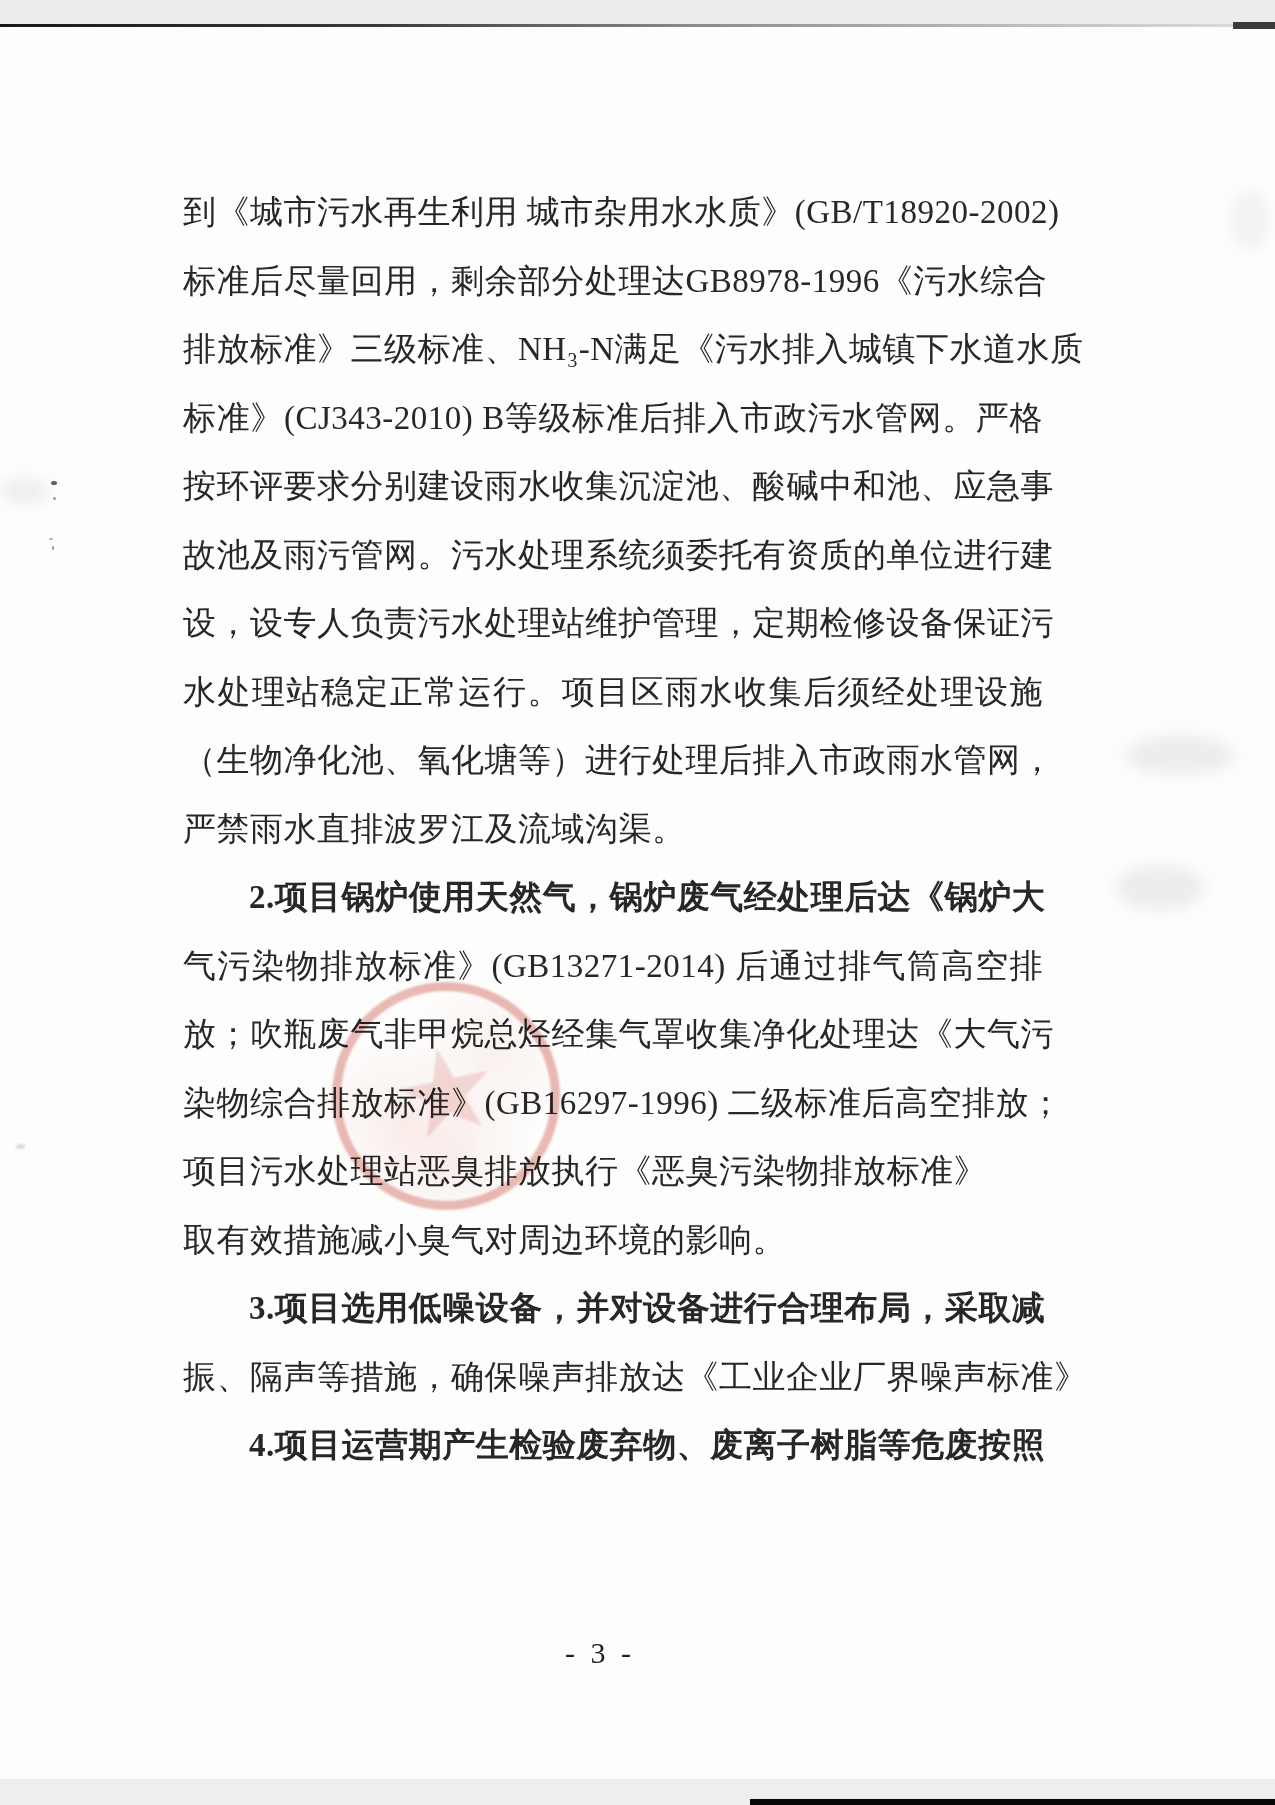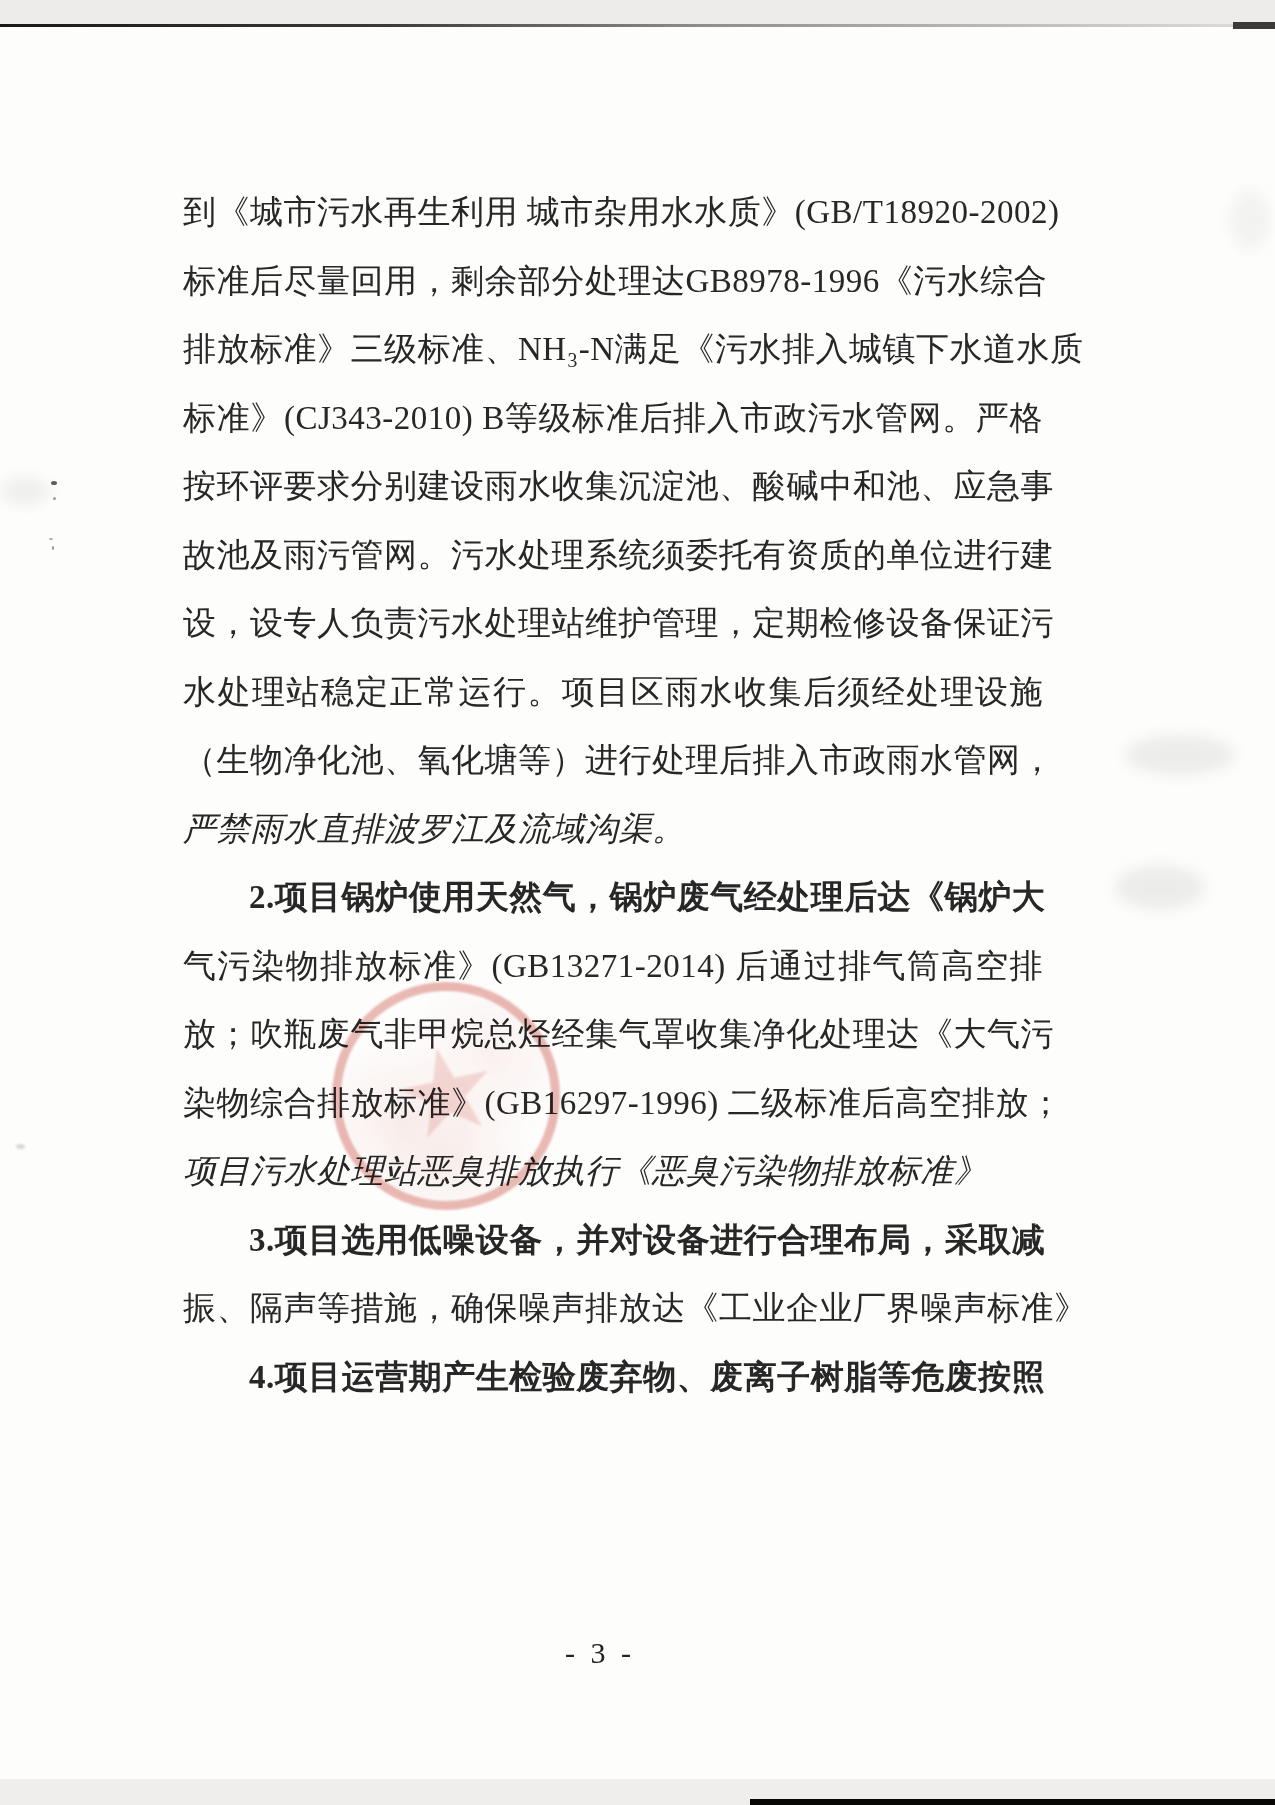--- a/index.html
+++ b/index.html
@@ -17,21 +17,21 @@
   .bar-bottom{position:absolute;left:750px;top:1799px;width:525px;height:6px;background:#070707;}
 
   
   .text-block{
     position:absolute;left:177px;top:178px;width:860px;
     font-size:33px;line-height:68.5px;color:#272727;
     letter-spacing:0.5px;
     margin-left:6px;
   }
   .line{height:68.5px;text-align:justify;text-align-last:justify;white-space:nowrap;}
-  .line.short{text-align-last:left;font-style:italic;}
+  .line.short{text-align-last:left;}
   .line.indent{padding-left:66px;font-weight:bold;}
   .line.indent{width:794px;}
 
   .pagenum{
     position:absolute;left:520px;top:1636px;width:160px;
     text-align:center;font-size:30px;color:#222;letter-spacing:4px;
   }
 
   
   .stamp{
@@ -83,20 +83,21 @@
   <div class="line">故池及雨污管网。污水处理系统须委托有资质的单位进行建</div>
   <div class="line">设，设专人负责污水处理站维护管理，定期检修设备保证污</div>
   <div class="line">水处理站稳定正常运行。项目区雨水收集后须经处理设施</div>
   <div class="line">（生物净化池、氧化塘等）进行处理后排入市政雨水管网，</div>
   <div class="line short">严禁雨水直排波罗江及流域沟渠。</div>
   <div class="line indent">2.项目锅炉使用天然气，锅炉废气经处理后达《锅炉大</div>
   <div class="line">气污染物排放标准》(GB13271-2014) 后通过排气筒高空排</div>
   <div class="line">放；吹瓶废气非甲烷总烃经集气罩收集净化处理达《大气污</div>
   <div class="line">染物综合排放标准》(GB16297-1996) 二级标准后高空排放；</div>
   <div class="line short">项目污水处理站恶臭排放执行《恶臭污染物排放标准》</div>
+  <div class="line short">取有效措施减小臭气对周边环境的影响。</div>
   <div class="line indent">3.项目选用低噪设备，并对设备进行合理布局，采取减</div>
   <div class="line">振、隔声等措施，确保噪声排放达《工业企业厂界噪声标准》</div>
   <div class="line indent">4.项目运营期产生检验废弃物、废离子树脂等危废按照</div>
 </div>
 
 <div class="stamp">
   <span class="stamp-star">★</span>
 </div>
 
 <div class="pagenum">- 3 -</div>

